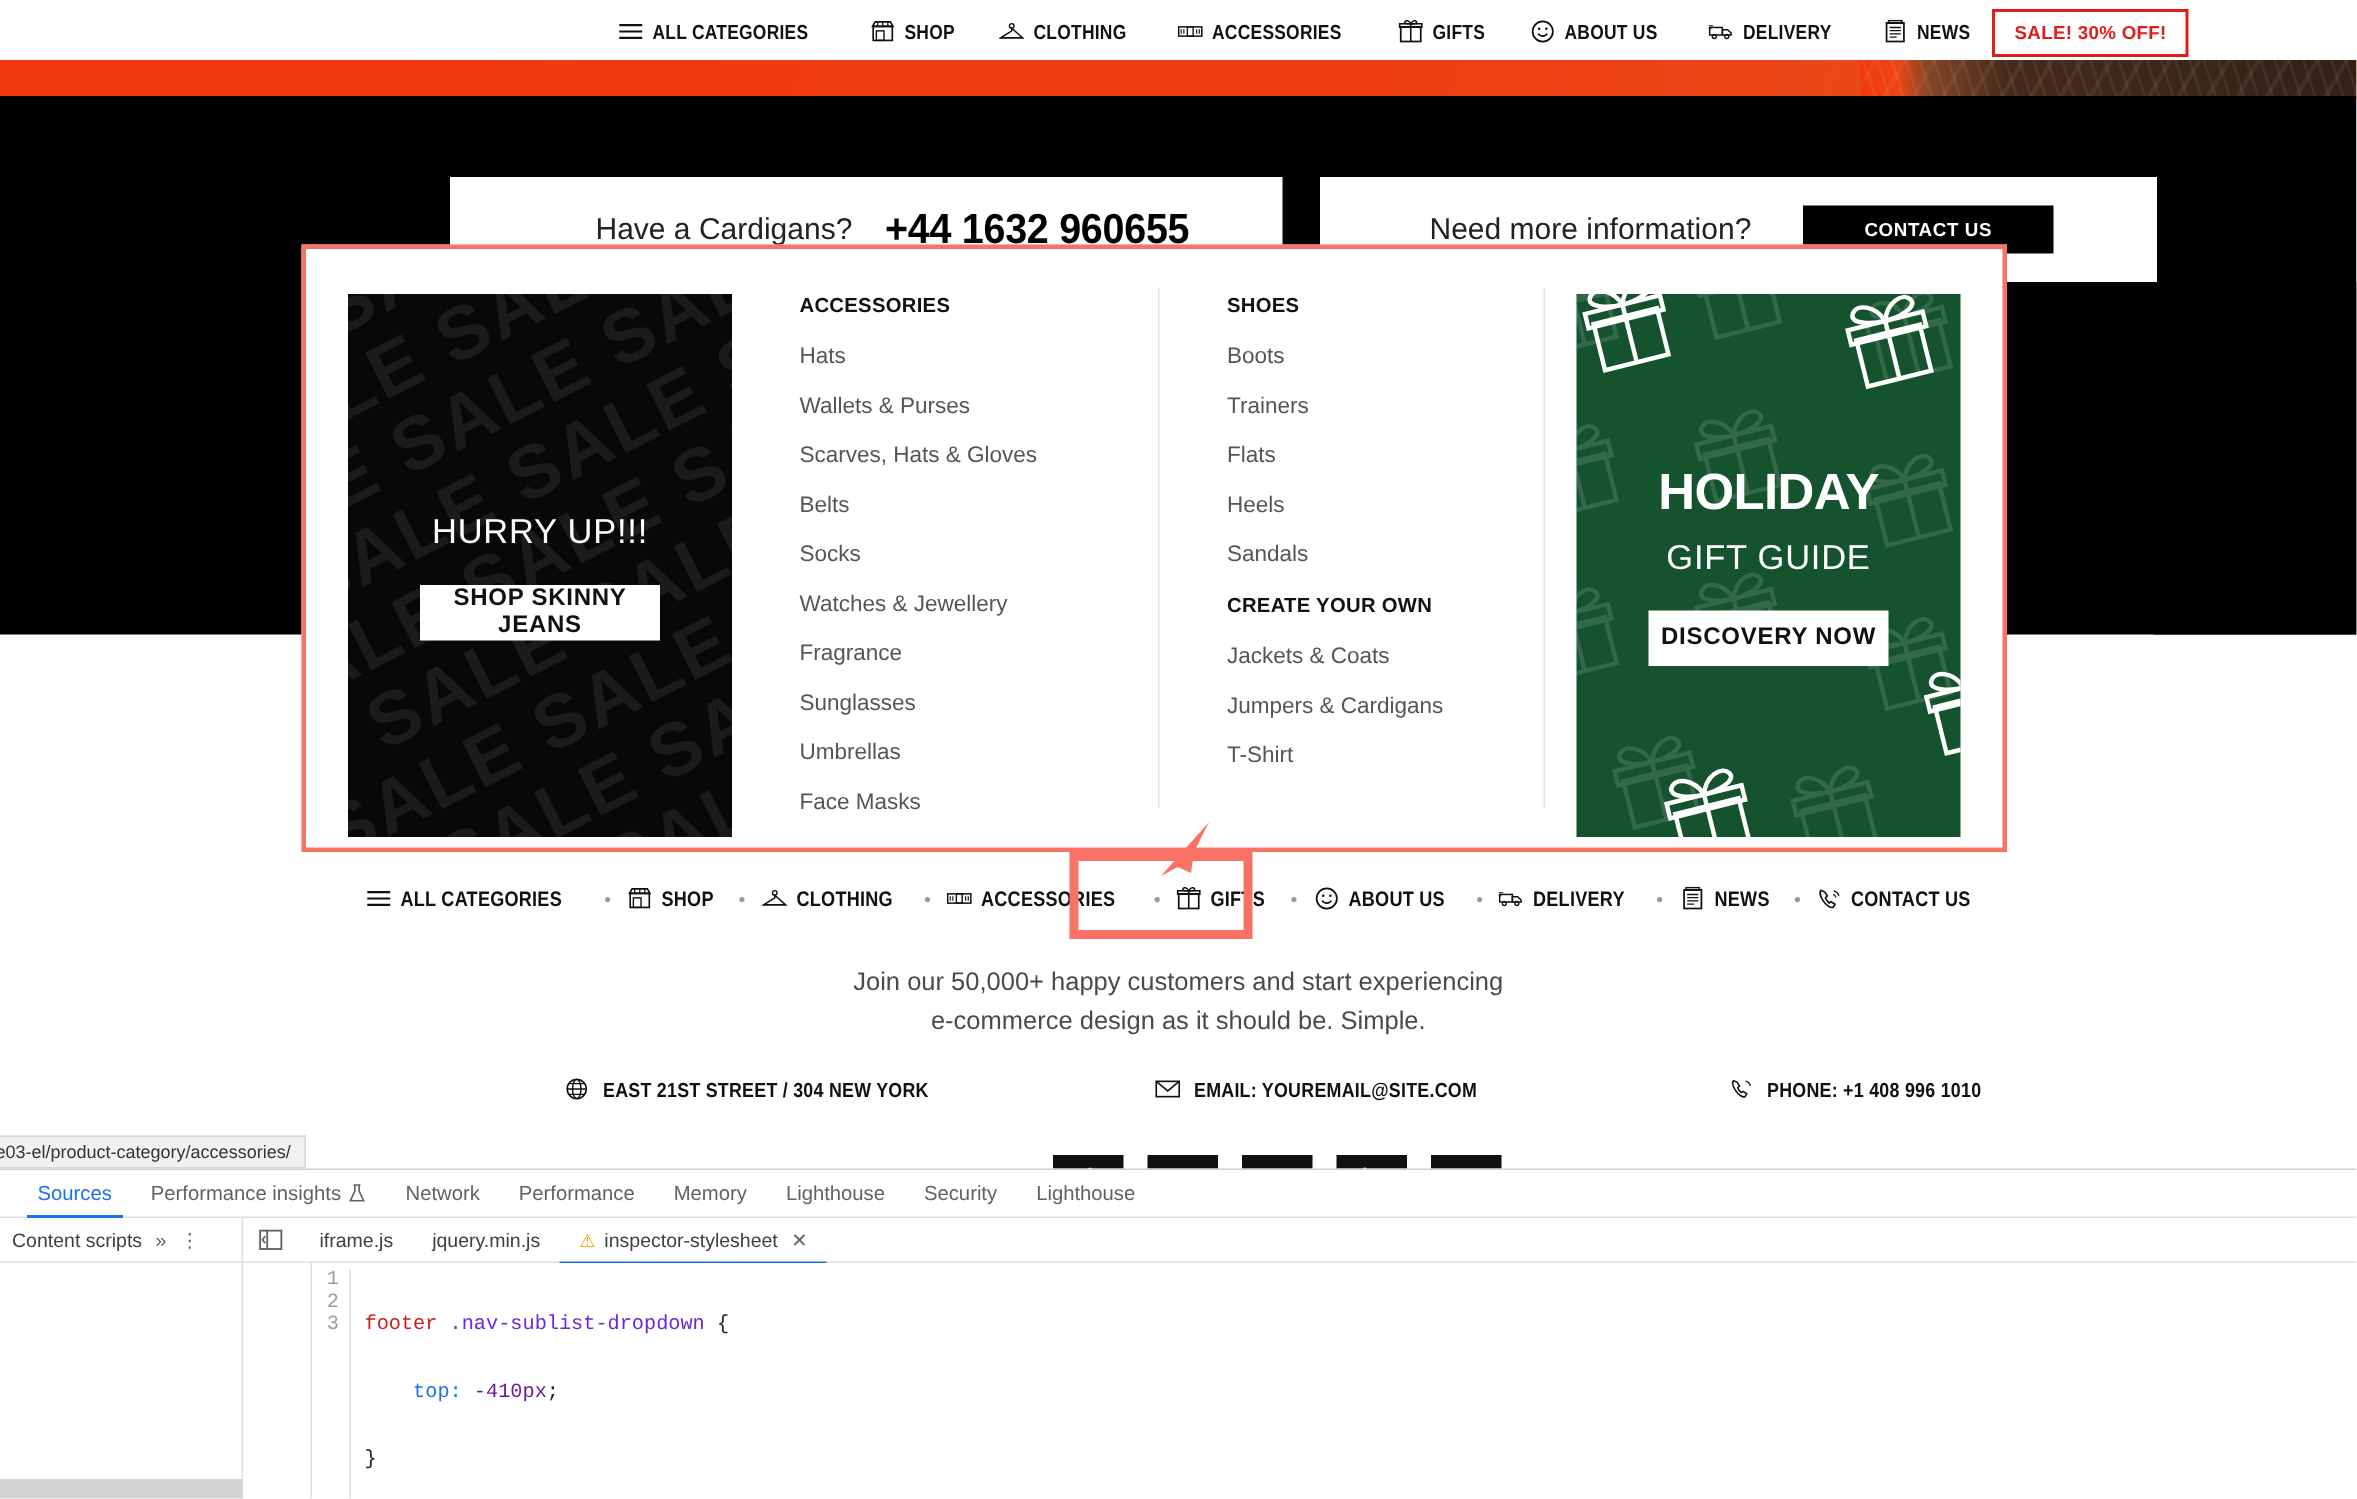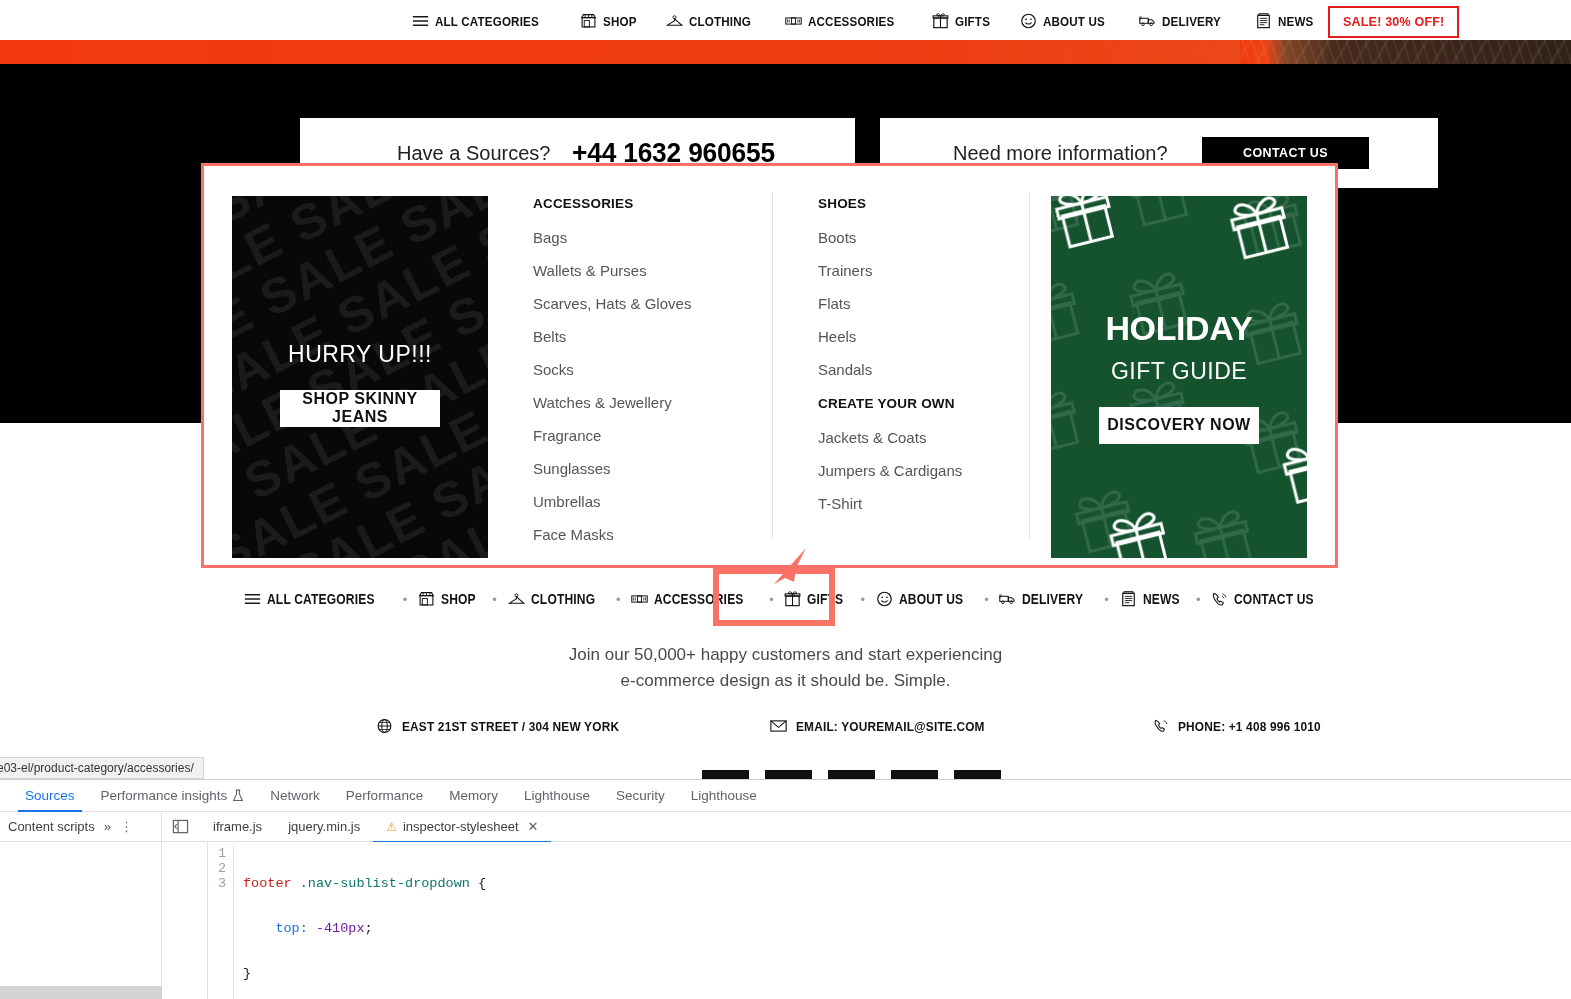--- a/index.html
+++ b/index.html
@@ -228,21 +228,21 @@
   .code-wrap {
     display: flex; font-family: "Liberation Mono", monospace; font-size: 13.5px; line-height: 15px;
     padding-top: 4px;
   }
   .gutter {
     width: 26px; text-align: right; color: #9aa0a6; padding-right: 7px;
     border-right: 1px solid #e0e0e0; user-select: none;
   }
   .codelines { padding-left: 9px; white-space: pre; }
   .tok-sel { color: #c5221f; }
-  .tok-cls { color: #0f766e; }
+  .tok-cls { color: #6d28d9; }
   .tok-brace { color: #202124; }
   .tok-prop { color: #1a73e8; }
   .tok-val { color: #6a1b9a; }
   .tok-plain { color: #202124; }
 </style>
 </head>
 <body>
 
 <div class="page">
 
@@ -355,21 +355,21 @@
       </div>
     <div class="sale-btn">SALE! 30% OFF!</div>
   </div>
 
   <div class="orange-strip"></div>
   <div class="hero-photo"></div>
   <div class="black-band"></div>
   <div class="white-right-cut"></div>
 
   <div class="qbar qbar-left">
-    <span class="qbar-text">Have a Sources?</span>
+    <span class="qbar-text">Have a Cardigans?</span>
     <span class="phone">+44 1632 960655</span>
   </div>
   <div class="qbar qbar-right">
     <span class="qbar-text">Need more information?</span>
     <div class="contact-btn">CONTACT US</div>
   </div>
 
   <div class="dropdown">
     <div class="dd-inner">
 
@@ -389,21 +389,21 @@
           </div>
         <div class="promo-content">
           <div class="promo-sub">HURRY UP!!!</div>
           <div class="promo-btn">SHOP SKINNY JEANS</div>
         </div>
       </div>
 
       <div class="dd-col col-acc sep-right">
         <div class="dd-head">ACCESSORIES</div>
         <div id="col0-links">
-            <a class="dd-link">Bags</a>
+            <a class="dd-link">Hats</a>
             <a class="dd-link">Wallets &amp; Purses</a>
             <a class="dd-link">Scarves, Hats &amp; Gloves</a>
             <a class="dd-link">Belts</a>
             <a class="dd-link">Socks</a>
             <a class="dd-link">Watches &amp; Jewellery</a>
             <a class="dd-link">Fragrance</a>
             <a class="dd-link">Sunglasses</a>
             <a class="dd-link">Umbrellas</a>
             <a class="dd-link">Face Masks</a>
           </div>

